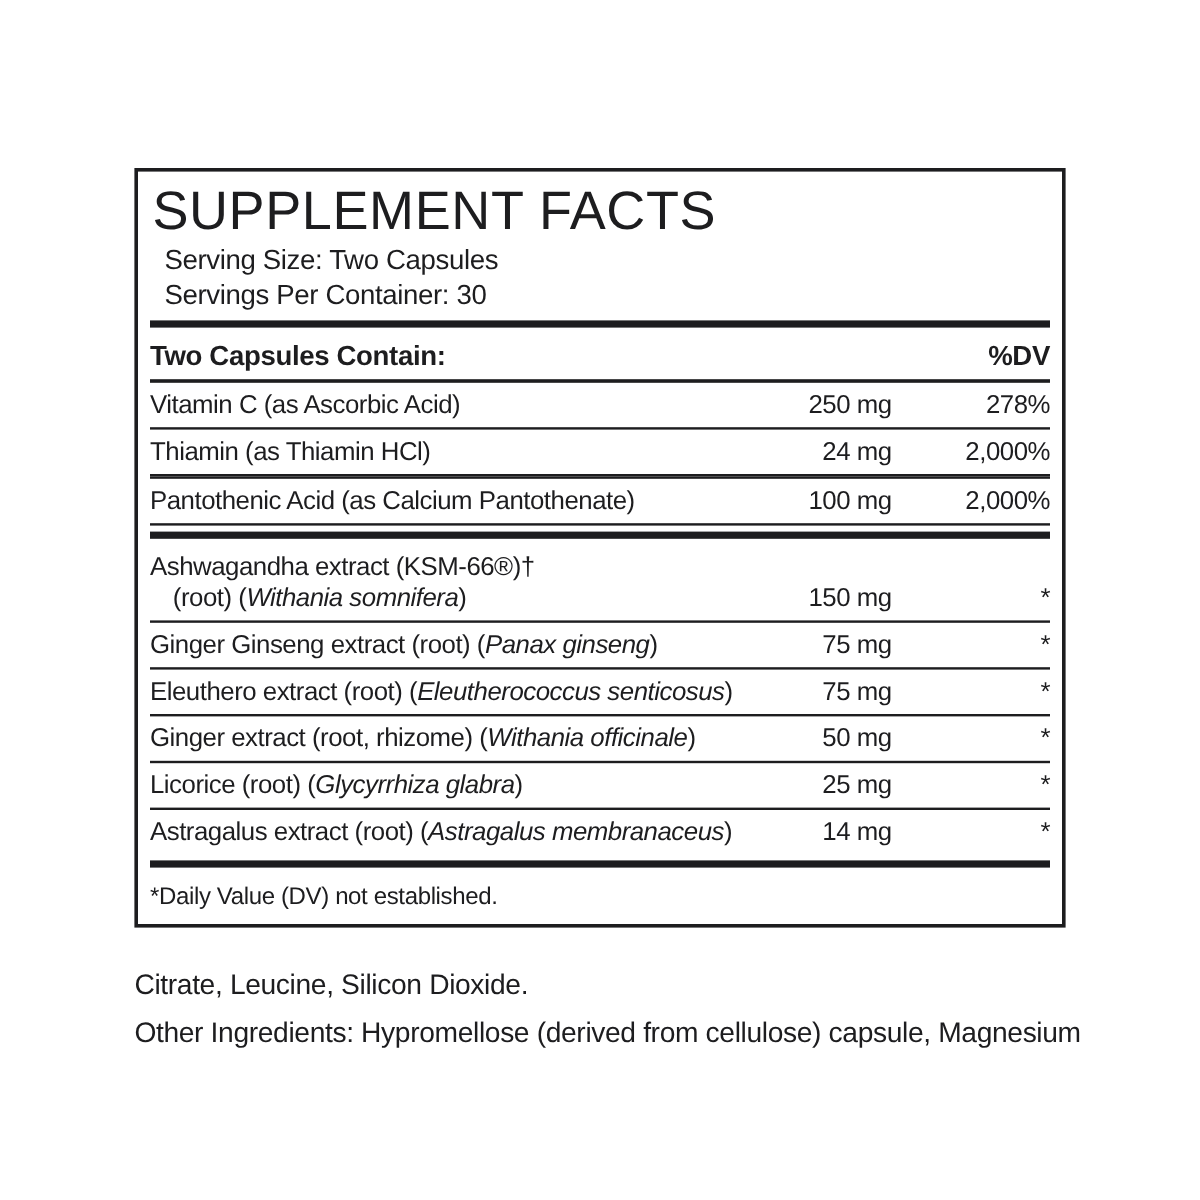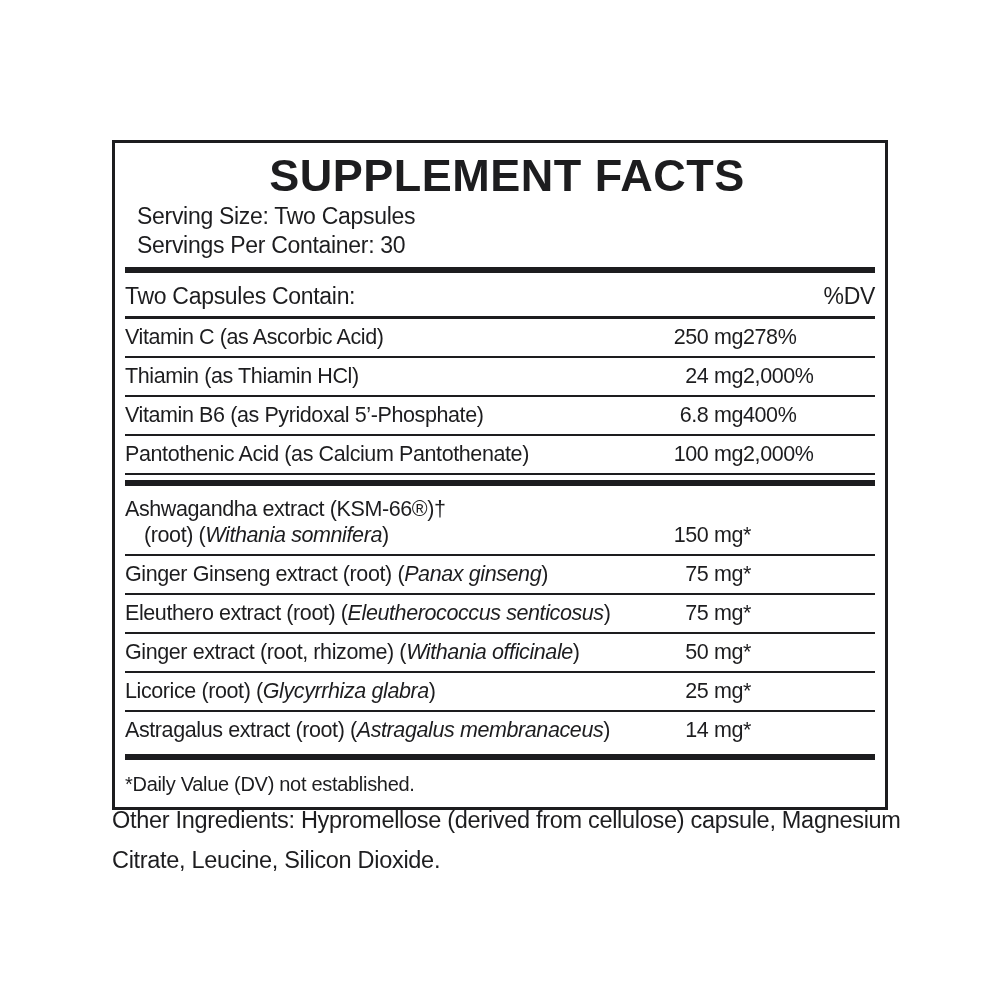--- a/index.html
+++ b/index.html
@@ -16,62 +16,61 @@
   .panel {
     position: absolute;
     left: 112px; top: 140px;
     width: 776px;
     border: 3px solid var(--ink);
     padding: 0 10px 0 10px;
     background: var(--bg);
   }
   .title {
     font-size: 45px;
-    font-weight: 700;
+    font-weight: 400;
     letter-spacing: 0.5px;
     line-height: 1.0;
-    margin: 10px 2px 4px 16px;
+    margin: 10px 2px 4px 2px;
     white-space: nowrap;
-    text-align: center;
   }
   .sub {
     font-size: 23px;
     line-height: 29px;
     letter-spacing: -0.3px;
     margin-left: 12px;
   }
   .bar {
     height: 6px;
     background: var(--ink);
     margin: 5px 0;
   }
   .bar.top { margin-top: 7px; }
   .hdr {
     display: flex;
     justify-content: space-between;
     align-items: baseline;
-    font-weight: 400;
+    font-weight: 700;
     font-size: 23px;
     letter-spacing: -0.3px;
     padding: 5px 0 6px 0;
   }
   .hdr-rule { height: 3px; background: var(--ink); }
   .row {
     display: flex;
     align-items: flex-end;
     padding: 5px 0 6px 0;
     font-size: 21.5px;
     letter-spacing: -0.4px;
     line-height: 26px;
   }
   .cell-name { flex: 1; min-width: 0; }
   .cell-name .line { white-space: nowrap; }
   .cell-name .line.indent { padding-left: 19px; }
   .cell-amount { width: 110px; text-align: right; white-space: nowrap; }
-  .cell-dv { width: 132px; text-align: left; white-space: nowrap; }
+  .cell-dv { width: 132px; text-align: right; white-space: nowrap; }
   .sep { height: 2px; background: var(--ink); }
   .footnote {
     font-size: 20px;
     letter-spacing: -0.3px;
     padding: 8px 0 11px 0;
   }
   .other {
     position: absolute;
     left: 112px; top: 800px;
     width: 820px;
@@ -106,27 +105,20 @@
       </div>
       <div class="sep"></div>
       <div class="row">
         <div class="cell-name">
           <div class="line"><span>Thiamin (as Thiamin HCl)</span></div>
         </div>
         <div class="cell-amount">24 mg</div>
         <div class="cell-dv">2,000%</div>
       </div>
       <div class="sep"></div>
-      <div class="row">
-        <div class="cell-name">
-          <div class="line"><span>Vitamin B6 (as Pyridoxal 5’-Phosphate)</span></div>
-        </div>
-        <div class="cell-amount">6.8 mg</div>
-        <div class="cell-dv">400%</div>
-      </div>
       <div class="sep"></div>
       <div class="row">
         <div class="cell-name">
           <div class="line"><span>Pantothenic Acid (as Calcium Pantothenate)</span></div>
         </div>
         <div class="cell-amount">100 mg</div>
         <div class="cell-dv">2,000%</div>
       </div>
       <div class="sep"></div>
     </div>
@@ -183,15 +175,15 @@
         <div class="cell-dv">*</div>
       </div>
     </div>
 
   <div class="bar"></div>
 
   <div class="footnote">*Daily Value (DV) not established.</div>
 </div>
 
 <div class="other">
+  <div>Citrate, Leucine, Silicon Dioxide.</div>
   <div>Other Ingredients: Hypromellose (derived from cellulose) capsule, Magnesium</div>
-  <div>Citrate, Leucine, Silicon Dioxide.</div>
 </div>
 
 </body></html>

